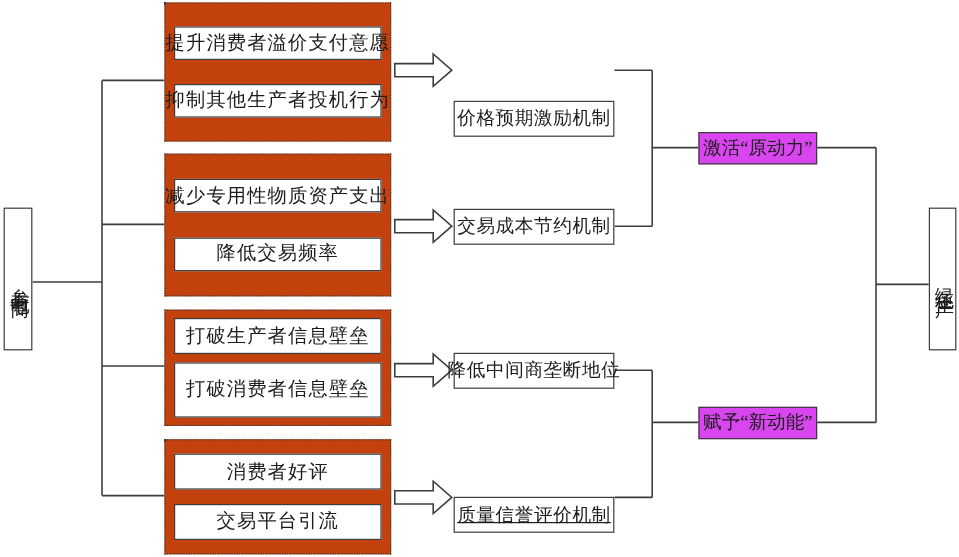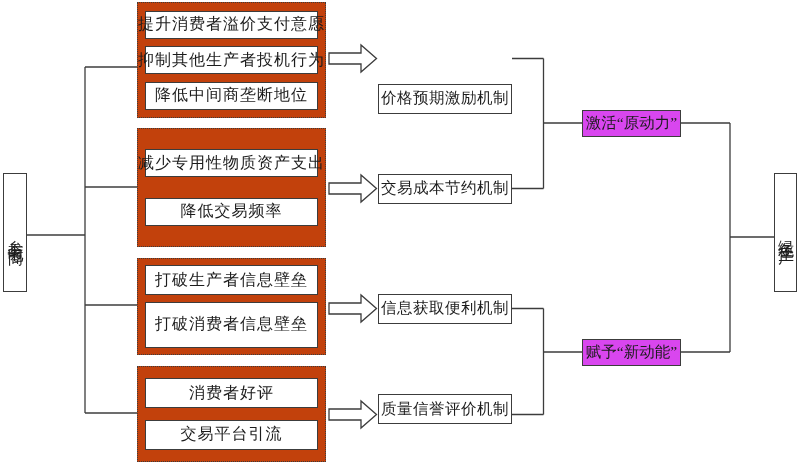--- a/index.html
+++ b/index.html
@@ -86,41 +86,40 @@
     <polygon fill="#ffffff" points="329,183 361,183 361,175 376.5,188.5 361,202 361,194 329,194"></polygon>
     <polygon fill="#ffffff" points="329,303 361,303 361,295 376.5,308.5 361,322 361,314 329,314"></polygon>
     <polygon fill="#ffffff" points="329,409 361,409 361,401 376.5,414.5 361,428 361,420 329,420"></polygon>
   </svg>
 
   <div class="vnode" style="left:3px;top:173px;width:24px;height:119px;">参与电商</div>
 
   <div class="group" style="left:137px;top:2px;width:189px;height:116px;">
     <div class="item">提升消费者溢价支付意愿</div>
     <div class="item">抑制其他生产者投机行为</div>
-    <div class="item">降低中间商垄断地位</div>
   </div>
 
   <div class="group" style="left:137px;top:128px;width:189px;height:119px;">
     <div class="item">减少专用性物质资产支出</div>
     <div class="item">降低交易频率</div>
   </div>
 
   <div class="group" style="left:137px;top:258px;width:189px;height:97px;">
     <div class="item" style="height:30px;">打破生产者信息壁垒</div>
     <div class="item" style="height:46px;">打破消费者信息壁垒</div>
   </div>
 
   <div class="group" style="left:137px;top:366px;width:189px;height:96px;">
     <div class="item" style="height:30px;">消费者好评</div>
     <div class="item" style="height:30px;">交易平台引流</div>
   </div>
 
   <div class="mech" style="left:378px;top:43.5px;margin-top:40px;">价格预期激励机制</div>
   <div class="mech" style="left:378px;top:173.5px;">交易成本节约机制</div>
-  <div class="mech" style="left:378px;top:293.5px;">信息获取便利机制</div>
-  <div class="mech" style="left:378px;top:394px;">质量信誉评价机制</div>
+  <div class="mech" style="left:378px;top:293.5px;">降低中间商垄断地位</div>
+  <div class="mech" style="left:378px;top:414px;text-decoration:underline;">质量信誉评价机制</div>
 
   <div class="outcome" style="left:582px;top:109.5px;">激活“原动力”</div>
   <div class="outcome" style="left:582px;top:338.5px;">赋予“新动能”</div>
 
   <div class="vnode" style="left:774px;top:173px;width:23px;height:119px;">绿色生产</div>
 
 </div>
 
 </body></html>

